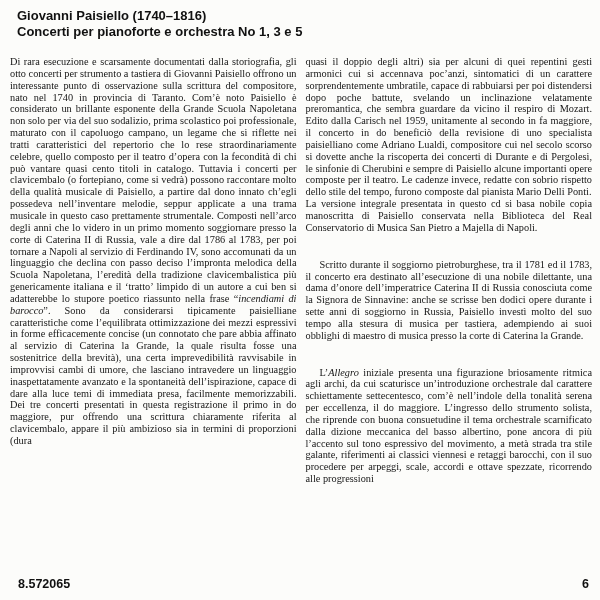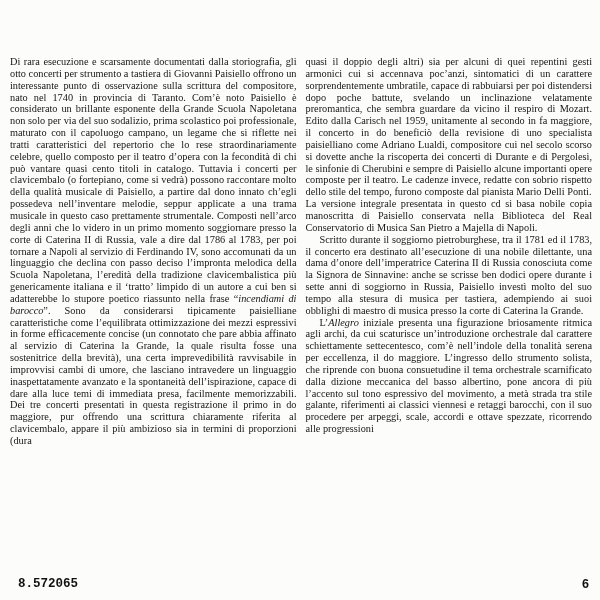--- a/index.html
+++ b/index.html
@@ -40,48 +40,53 @@
     font-size: 10.3px;
     line-height: 11.85px;
     text-align: justify;
   }
   p.para {
     margin: 0;
     padding: 0;
   }
   p.para.indent {
     text-indent: 14px;
+    margin-top: 25px;
   }
   .it {
     font-style: italic;
   }
   .footer-catalog {
     position: absolute;
     left: 18px;
     bottom: 9px;
-    font-family: Liberation Mono, monospace;
+    font-family: Liberation Sans, sans-serif;
     font-weight: bold;
     font-size: 12.5px;
     color: #111111;
   }
   .footer-page {
     position: absolute;
     right: 11px;
     bottom: 9px;
     font-family: "Liberation Sans", sans-serif;
     font-weight: bold;
     font-size: 12.5px;
     color: #111111;
   }
 </style>
 </head>
 <body>
 
 <div class="page">
 
+  <div class="header">
+    <div>Giovanni Paisiello (1740–1816)</div>
+    <div>Concerti per pianoforte e orchestra No 1, 3 e 5</div>
+  </div>
 
   <div class="columns">
     <div class="col">
         <p class="para"><span>Di rara esecuzione e scarsamente documentati dalla storiografia, gli otto concerti per strumento a tastiera di Giovanni Paisiello offrono un interessante punto di osservazione sulla scrittura del compositore, nato nel 1740 in provincia di Taranto. Com’è noto Paisiello è considerato un brillante esponente della Grande Scuola Napoletana non solo per via del suo sodalizio, prima scolastico poi professionale, maturato con il capoluogo campano, un legame che si riflette nei tratti caratteristici del repertorio che lo rese straordinariamente celebre, quello composto per il teatro d’opera con la fecondità di chi può vantare quasi cento titoli in catalogo. Tuttavia i concerti per clavicembalo (o fortepiano, come si vedrà) possono raccontare molto della qualità musicale di Paisiello, a partire dal dono innato ch’egli possedeva nell’inventare melodie, seppur applicate a una trama musicale in questo caso prettamente strumentale. Composti nell’arco degli anni che lo videro in un primo momento soggiornare presso la corte di Caterina II di Russia, vale a dire dal 1786 al 1783, per poi tornare a Napoli al servizio di Ferdinando IV,  sono accomunati da un linguaggio che declina con passo deciso l’impronta melodica della Scuola Napoletana, l’eredità della tradizione clavicembalistica più genericamente italiana e il ‘tratto’ limpido di un autore a cui ben si adatterebbe lo stupore poetico riassunto nella frase “</span><span class="it">incendiami di barocco</span><span>”. Sono da considerarsi tipicamente paisielliane caratteristiche come l’equilibrata ottimizzazione dei mezzi espressivi in forme efficacemente concise (un connotato che pare abbia affinato al servizio di Caterina la Grande, la quale risulta fosse una sostenitrice della brevità), una certa imprevedibilità ravvisabile in improvvisi cambi di umore, che lasciano intravedere un linguaggio inaspettatamente avanzato e la spontaneità dell’ispirazione, capace di dare alla luce temi di immediata presa, facilmente memorizzabili. Dei tre concerti presentati in questa registrazione il primo in do maggiore, pur offrendo una scrittura chiaramente riferita al clavicembalo, appare il più ambizioso sia in termini di proporzioni (dura</span></p>
       </div>
     <div class="col">
         <p class="para"><span>quasi il doppio degli altri) sia per alcuni di quei repentini gesti armonici cui si accennava poc’anzi, sintomatici di un carattere sorprendentemente umbratile, capace di rabbuiarsi per poi distendersi dopo poche battute, svelando un inclinazione velatamente preromantica, che sembra guardare da vicino il respiro  di Mozart.  Edito dalla Carisch nel 1959, unitamente al secondo in fa maggiore, il concerto in do beneficiò della revisione di uno specialista paisielliano come Adriano Lualdi, compositore cui nel secolo scorso si dovette anche la riscoperta dei concerti di Durante e di Pergolesi, le sinfonie di Cherubini e sempre di Paisiello alcune importanti opere composte per il teatro. Le cadenze invece, redatte con sobrio rispetto dello stile del tempo, furono composte dal pianista Mario Delli Ponti.</span></p>
         <p class="para"><span>La versione integrale presentata in questo cd si basa nobile copia manoscritta di Paisiello conservata nella Biblioteca del Real Conservatorio di Musica San Pietro a Majella di Napoli.</span></p>
         <p class="para indent"><span>Scritto durante il soggiorno pietroburghese, tra il 1781 ed il 1783, il concerto era destinato all’esecuzione di una nobile dilettante, una dama d’onore dell’imperatrice Caterina II di Russia conosciuta come la Signora de Sinnavine: anche se scrisse ben dodici opere durante i sette anni di soggiorno in Russia, Paisiello investì molto del suo tempo alla stesura di musica per tastiera, adempiendo ai suoi obblighi di maestro di musica presso la corte di Caterina la Grande.</span></p>
         <p class="para indent"><span>L’</span><span class="it">Allegro</span><span> iniziale presenta una figurazione briosamente ritmica agli archi, da cui scaturisce un’introduzione orchestrale dal carattere schiettamente settecentesco, com’è nell’indole della tonalità serena per eccellenza, il do maggiore. L’ingresso dello strumento solista, che riprende con buona consuetudine il tema orchestrale scarnificato dalla dizione meccanica del basso albertino, pone ancora di più l’accento sul tono espressivo del movimento, a metà strada tra stile galante, riferimenti ai classici viennesi e retaggi barocchi, con il suo procedere per arpeggi, scale, accordi e ottave spezzate, ricorrendo alle progressioni</span></p>

